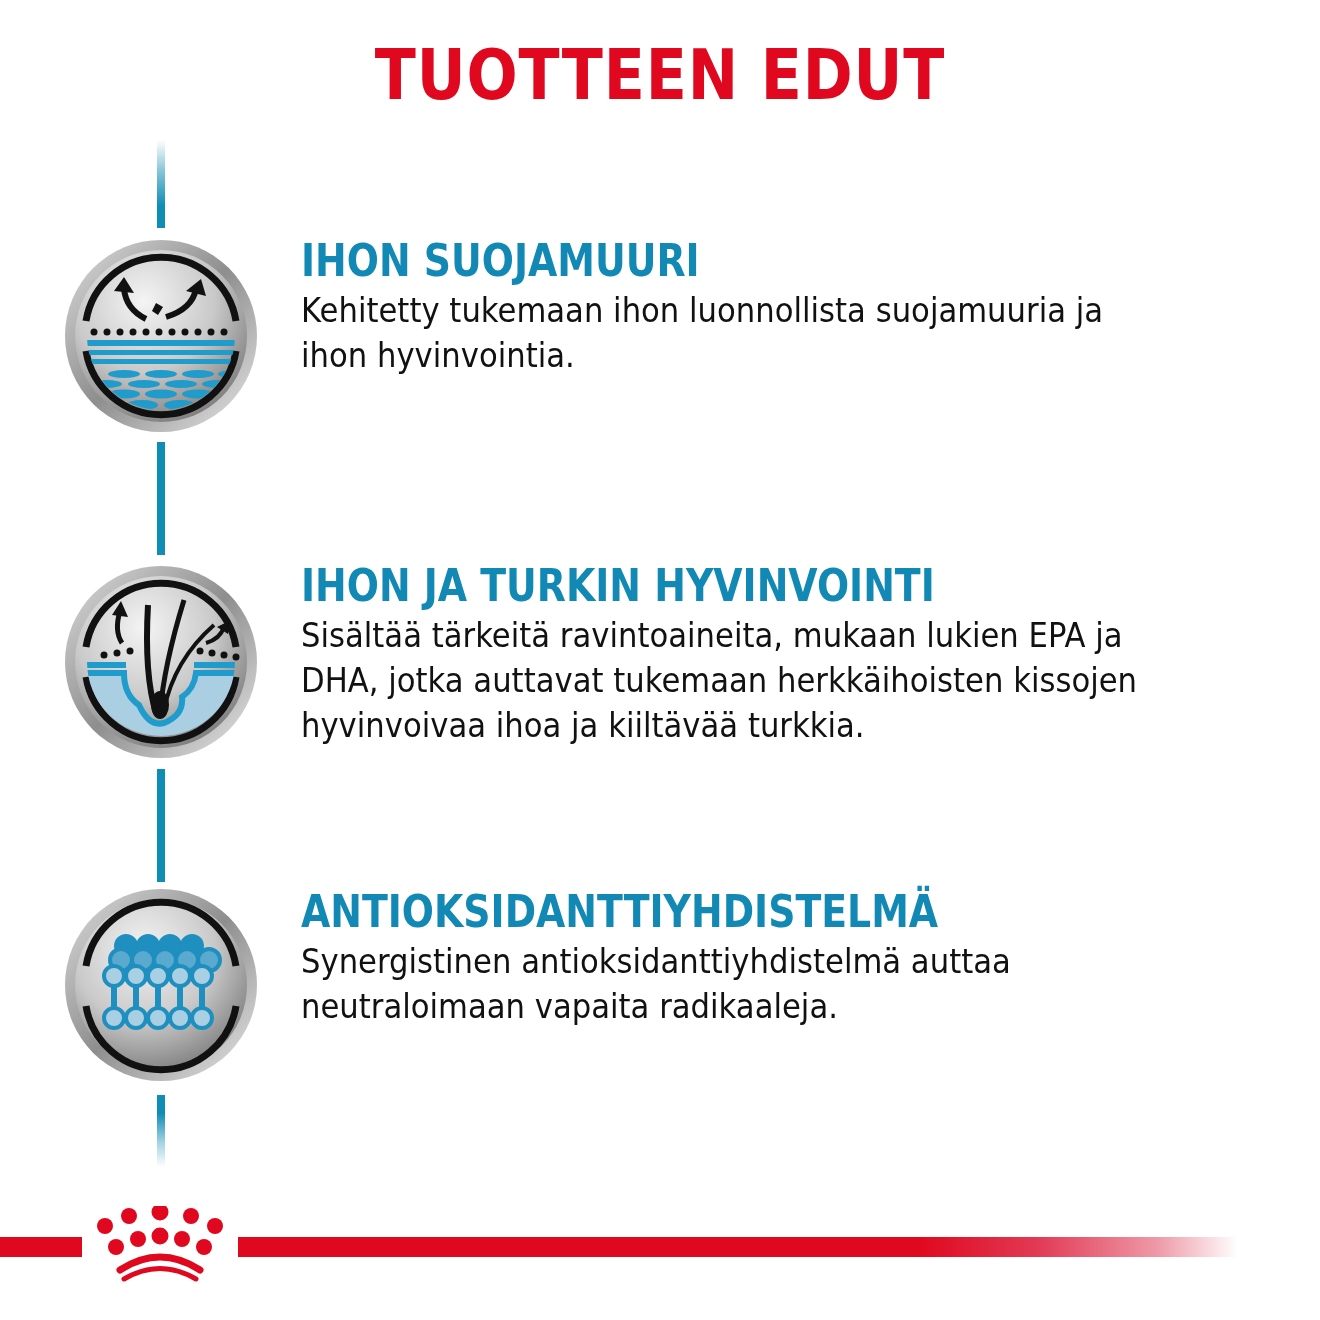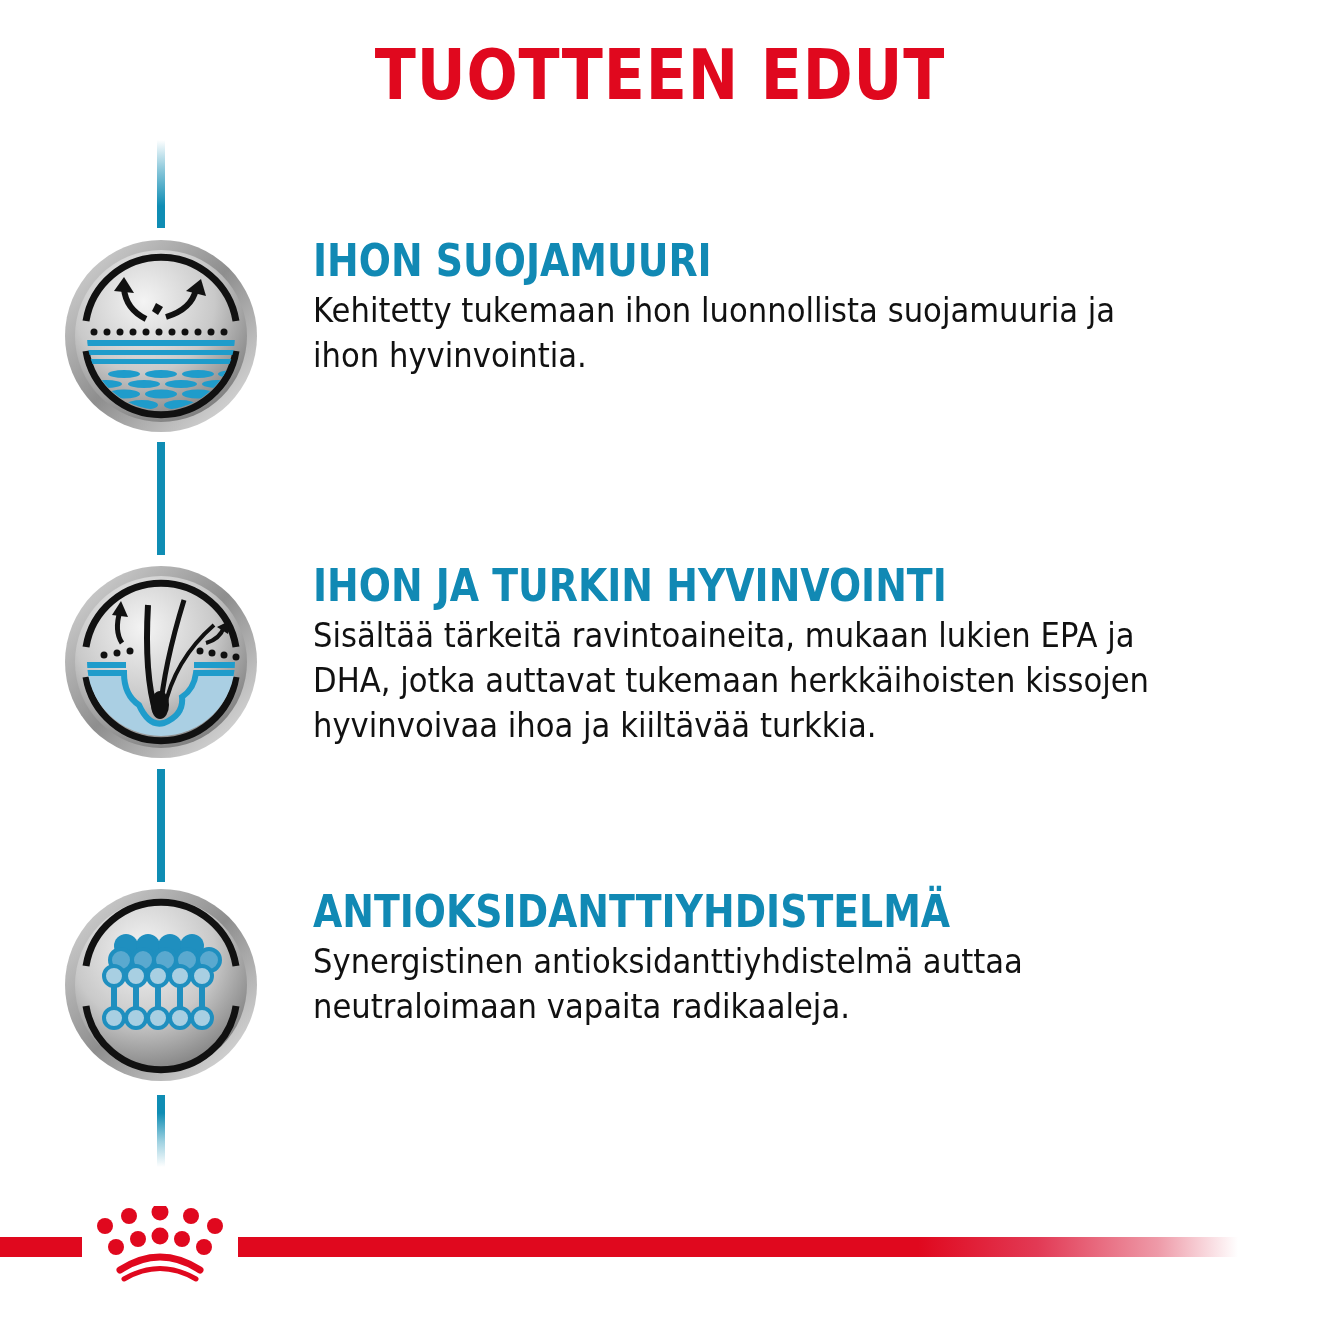--- a/index.html
+++ b/index.html
@@ -2,21 +2,21 @@
 <html><head>
 <meta charset="utf-8">
 <style>
   html,body{margin:0;padding:0;background:#fff;}
   body{width:1320px;height:1320px;position:relative;overflow:hidden;font-family:"DejaVu Sans Condensed","DejaVu Sans",sans-serif;}
   .title{position:absolute;left:0;top:30px;width:1320px;text-align:center;font-family:"DejaVu Sans","Liberation Sans",sans-serif;font-weight:bold;font-size:70px;letter-spacing:1px;color:#e0081e;transform:scaleX(0.86);transform-origin:center;line-height:90px;}
   .vline{position:absolute;left:157px;width:8px;background:#0f8db4;}
   .vline.top{top:140px;height:88px;background:linear-gradient(to bottom,rgba(15,141,180,0) 0%,rgba(15,141,180,0.5) 35%,#0f8db4 75%);}
   .vline.bot{top:1095px;height:72px;background:linear-gradient(to bottom,#0f8db4 25%,rgba(15,141,180,0.4) 65%,rgba(15,141,180,0) 100%);}
   .icon{position:absolute;left:64px;width:194px;height:194px;}
-  .feature{position:absolute;left:313px;width:980px;}
+  .feature{position:absolute;left:301px;width:980px;}
   .feature h2{margin:0;font-family:"DejaVu Sans","Liberation Sans",sans-serif;font-weight:bold;font-size:44px;color:#1189b4;line-height:54px;transform:scaleX(0.86);transform-origin:left;white-space:nowrap;}
   .feature p{margin:0;font-family:"DejaVu Sans","Liberation Sans",sans-serif;font-size:33px;color:#111;line-height:45px;transform:scaleX(0.93);transform-origin:left;width:1050px;white-space:pre-line;}
   .redbar{position:absolute;top:1237px;height:20px;}
   .redbar.left{left:0;width:82px;background:#e0081e;}
   .redbar.right{left:238px;width:1000px;background:linear-gradient(to right,#e0081e 0%,#e0081e 68%,#e23a55 80%,#ee9aa8 92%,rgba(255,255,255,0) 100%);}
   .crown{position:absolute;left:92px;top:1206px;width:136px;height:80px;}
 </style>
 </head>
 <body>
 

